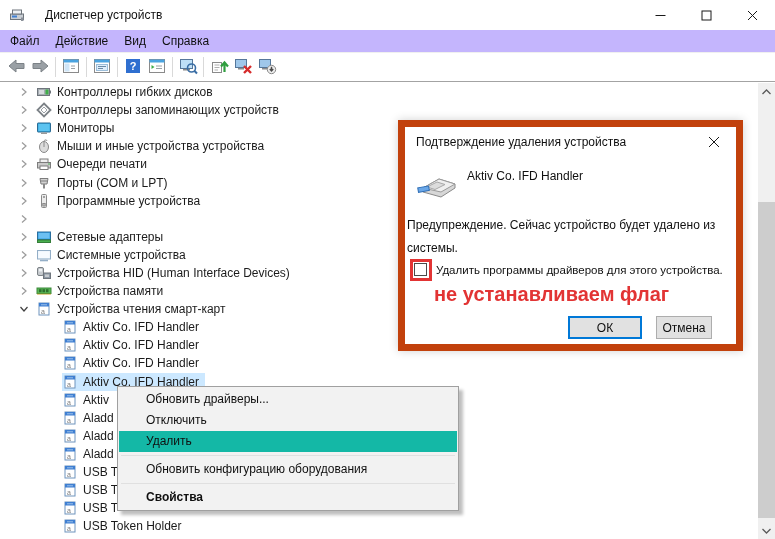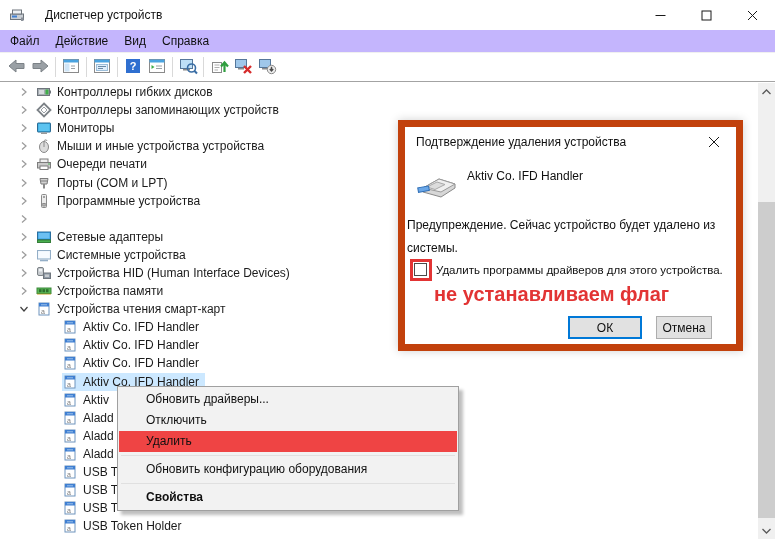--- a/index.html
+++ b/index.html
@@ -36,21 +36,21 @@
   
   .scrollbar{position:absolute;right:0;top:83px;width:17px;height:456px;background:#f0f0f0}
   .sb-btn{position:absolute;left:0;width:17px;height:17px;display:flex;align-items:center;justify-content:center}
   .sb-up{top:0}.sb-down{bottom:0}
   .sb-thumb{position:absolute;left:0;top:119px;width:17px;height:316px;background:#cdcdcd}
 
   
   .context-menu{position:absolute;left:117px;top:386px;width:338px;background:#f2f2f2;
     border:1px solid #a0a0a0;box-shadow:4px 4px 3px rgba(0,0,0,.25);padding:2px 1px;z-index:30}
   .cm-item{height:21px;line-height:21px;padding-left:27px}
-  .cm-item.hl{background:#ef4444}
+  .cm-item.hl{background:#14b8a6}
   .cm-item.bold{font-weight:bold}
   .cm-sep{height:1px;background:#e0e0e0;margin:3px 2px}
 
   
   .dialog{position:absolute;left:398px;top:120px;width:331px;height:217px;background:#fff;
     border:7px solid #c2410c;box-shadow:0 0 9px rgba(0,0,0,.18);z-index:40}
   .dlg-title{height:30px;display:flex;align-items:center;padding-left:11px}
   .dlg-close{position:absolute;top:0;right:0;width:45px;height:29px;display:flex;align-items:center;justify-content:center}
   .dlg-devicon{position:absolute;left:10px;top:44px}
   .dlg-devname{position:absolute;left:62px;top:42px}

